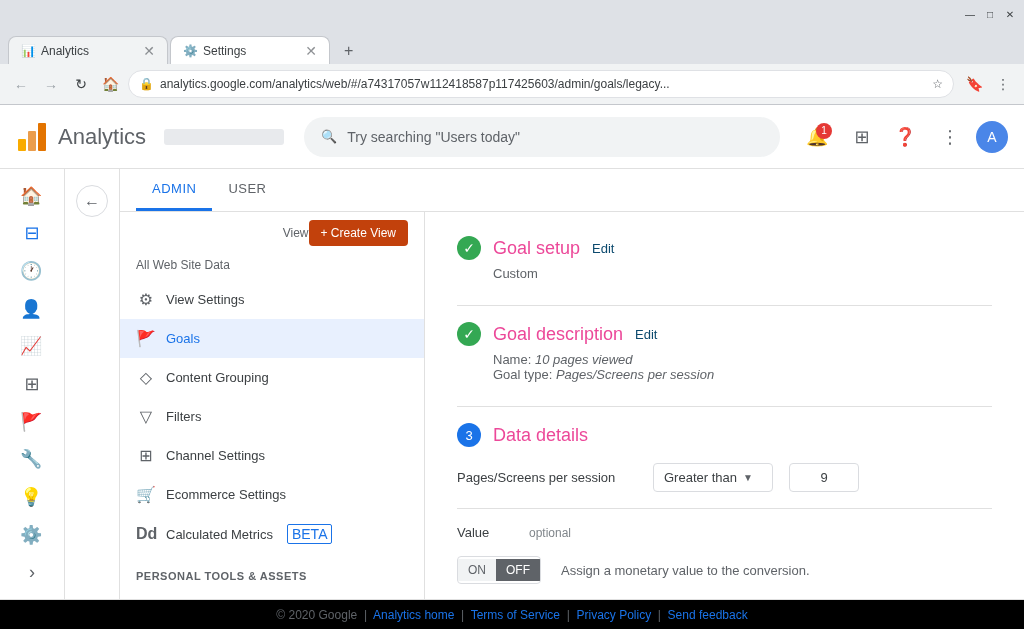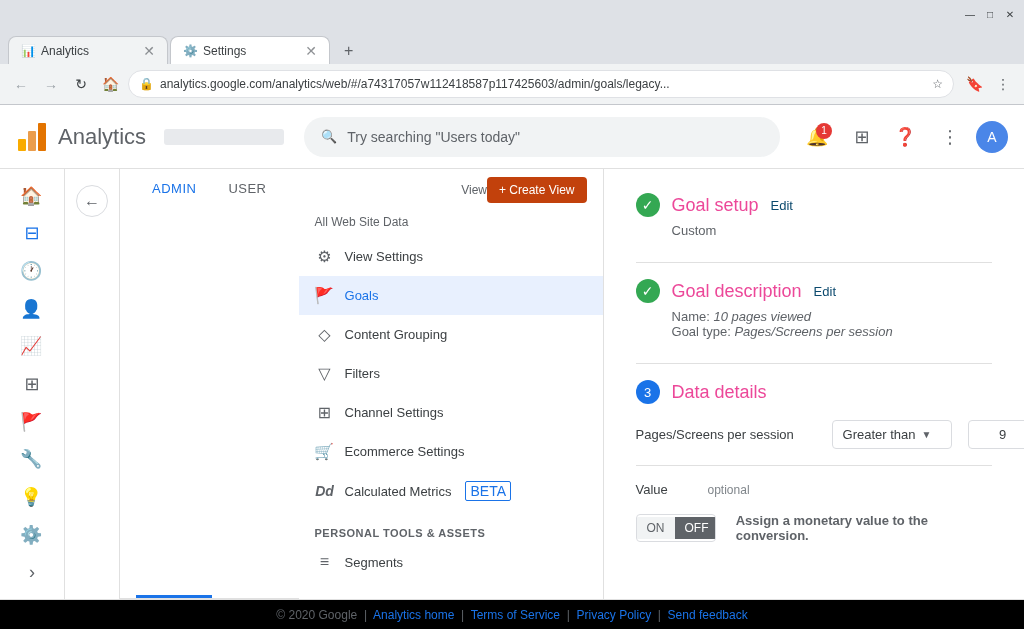--- a/index.html
+++ b/index.html
@@ -201,21 +201,21 @@
       border-radius: 50%;
       cursor: pointer;
       display: flex; align-items: center; justify-content: center;
       font-size: 16px; color: #5f6368;
       margin: 8px 0;
     }
 
     
     .admin-section {
       display: flex;
-      flex-direction: row;
+      flex-direction: column;
       flex: 1;
       overflow: hidden;
     }
     .admin-tabs {
       display: flex;
       border-bottom: 1px solid #e0e0e0;
       padding: 0 16px;
       background: white;
       flex-shrink: 0;
     }
@@ -415,21 +415,21 @@
       padding: 4px 10px;
       font-size: 12px;
       cursor: pointer;
       background: #f1f3f4;
       color: #5f6368;
     }
     .toggle-side.off-active {
       background: #5f6368;
       color: white;
     }
-    .value-description { font-size: 13px; color: #5f6368; margin-left: 8px; font-weight: bold; }
+    .value-description { font-size: 13px; color: #5f6368; margin-left: 8px; }
 
     
     .right-panel { scrollbar-width: thin; }
 
     
     .footer {
       background: #000000;
       border-top: 1px solid #e0e0e0;
       padding: 8px 16px;
       text-align: center;
@@ -583,21 +583,21 @@
           </div>
           <div class="nav-item">
             <span class="nav-item-icon">⊞</span>
             <span>Channel Settings</span>
           </div>
           <div class="nav-item">
             <span class="nav-item-icon">🛒</span>
             <span>Ecommerce Settings</span>
           </div>
           <div class="nav-item">
-            <span class="nav-item-icon" style="font-size:14px;font-weight:bold;font-style:italic;">Dd</span>
+            <span class="nav-item-icon" style="font-size:16px;font-weight:bold;">Dd</span>
             <span>Calculated Metrics</span>
             <span style="font-size:14px;color:#1a73e8;border:1px solid #1a73e8;padding:1px 4px;border-radius:2px;margin-left:4px;">BETA</span>
           </div>
 
           <div class="personal-tools-header">PERSONAL TOOLS &amp; ASSETS</div>
 
           <div class="nav-item">
             <span class="nav-item-icon">≡</span>
             <span>Segments</span>
           </div>

